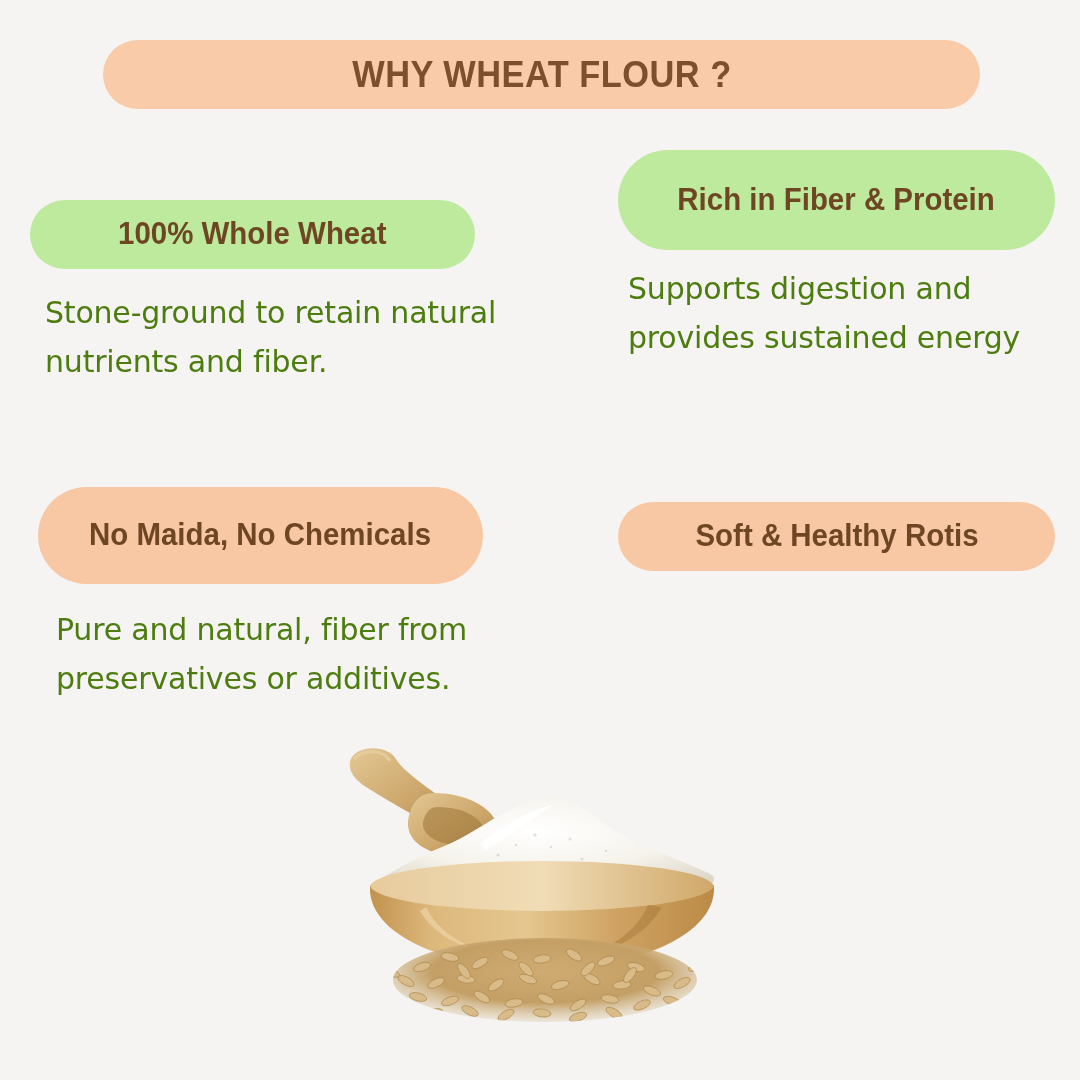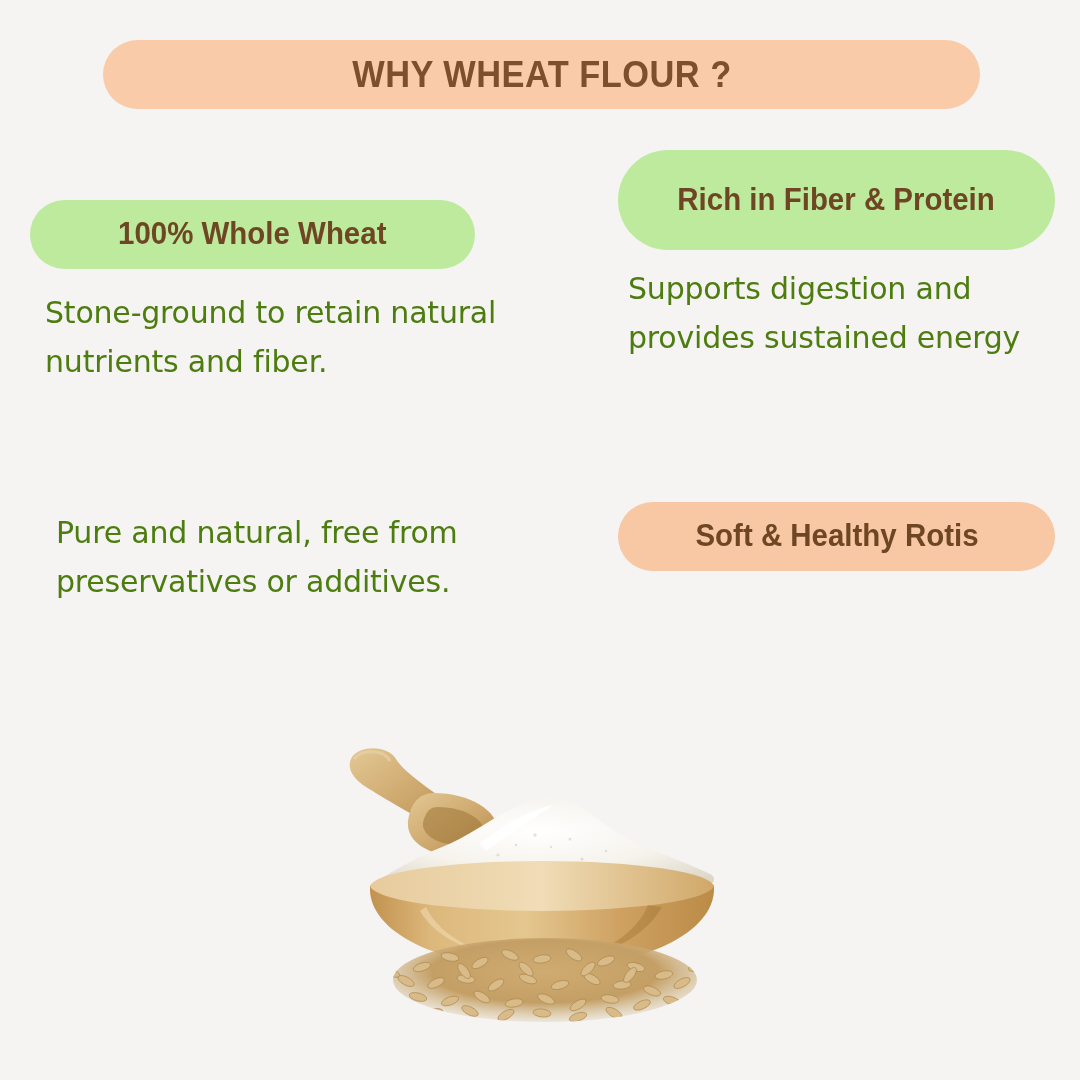--- a/index.html
+++ b/index.html
@@ -127,21 +127,24 @@
   </div>
 
   <div class="feature" id="feat-fiber-protein">
     <div class="pill pill-green">
       <span class="pill-text">Rich in Fiber &amp; Protein</span>
     </div>
     <div class="desc">Supports digestion and provides sustained energy</div>
   </div>
 
   <div class="feature" id="feat-no-maida">
-    <div class="desc">Pure and natural, free from preservatives or additives.</div>
+    <div class="pill pill-peach">
+      <span class="pill-text">No Maida, No Chemicals</span>
+    </div>
+    <div class="desc">Pure and natural, fiber from preservatives or additives.</div>
   </div>
 
   <div class="feature" id="feat-soft-rotis">
     <div class="pill pill-peach">
       <span class="pill-text">Soft &amp; Healthy Rotis</span>
     </div>
   </div>
 
   <div id="product-photo">
     <svg viewBox="0 0 430 300" xmlns="http://www.w3.org/2000/svg">

